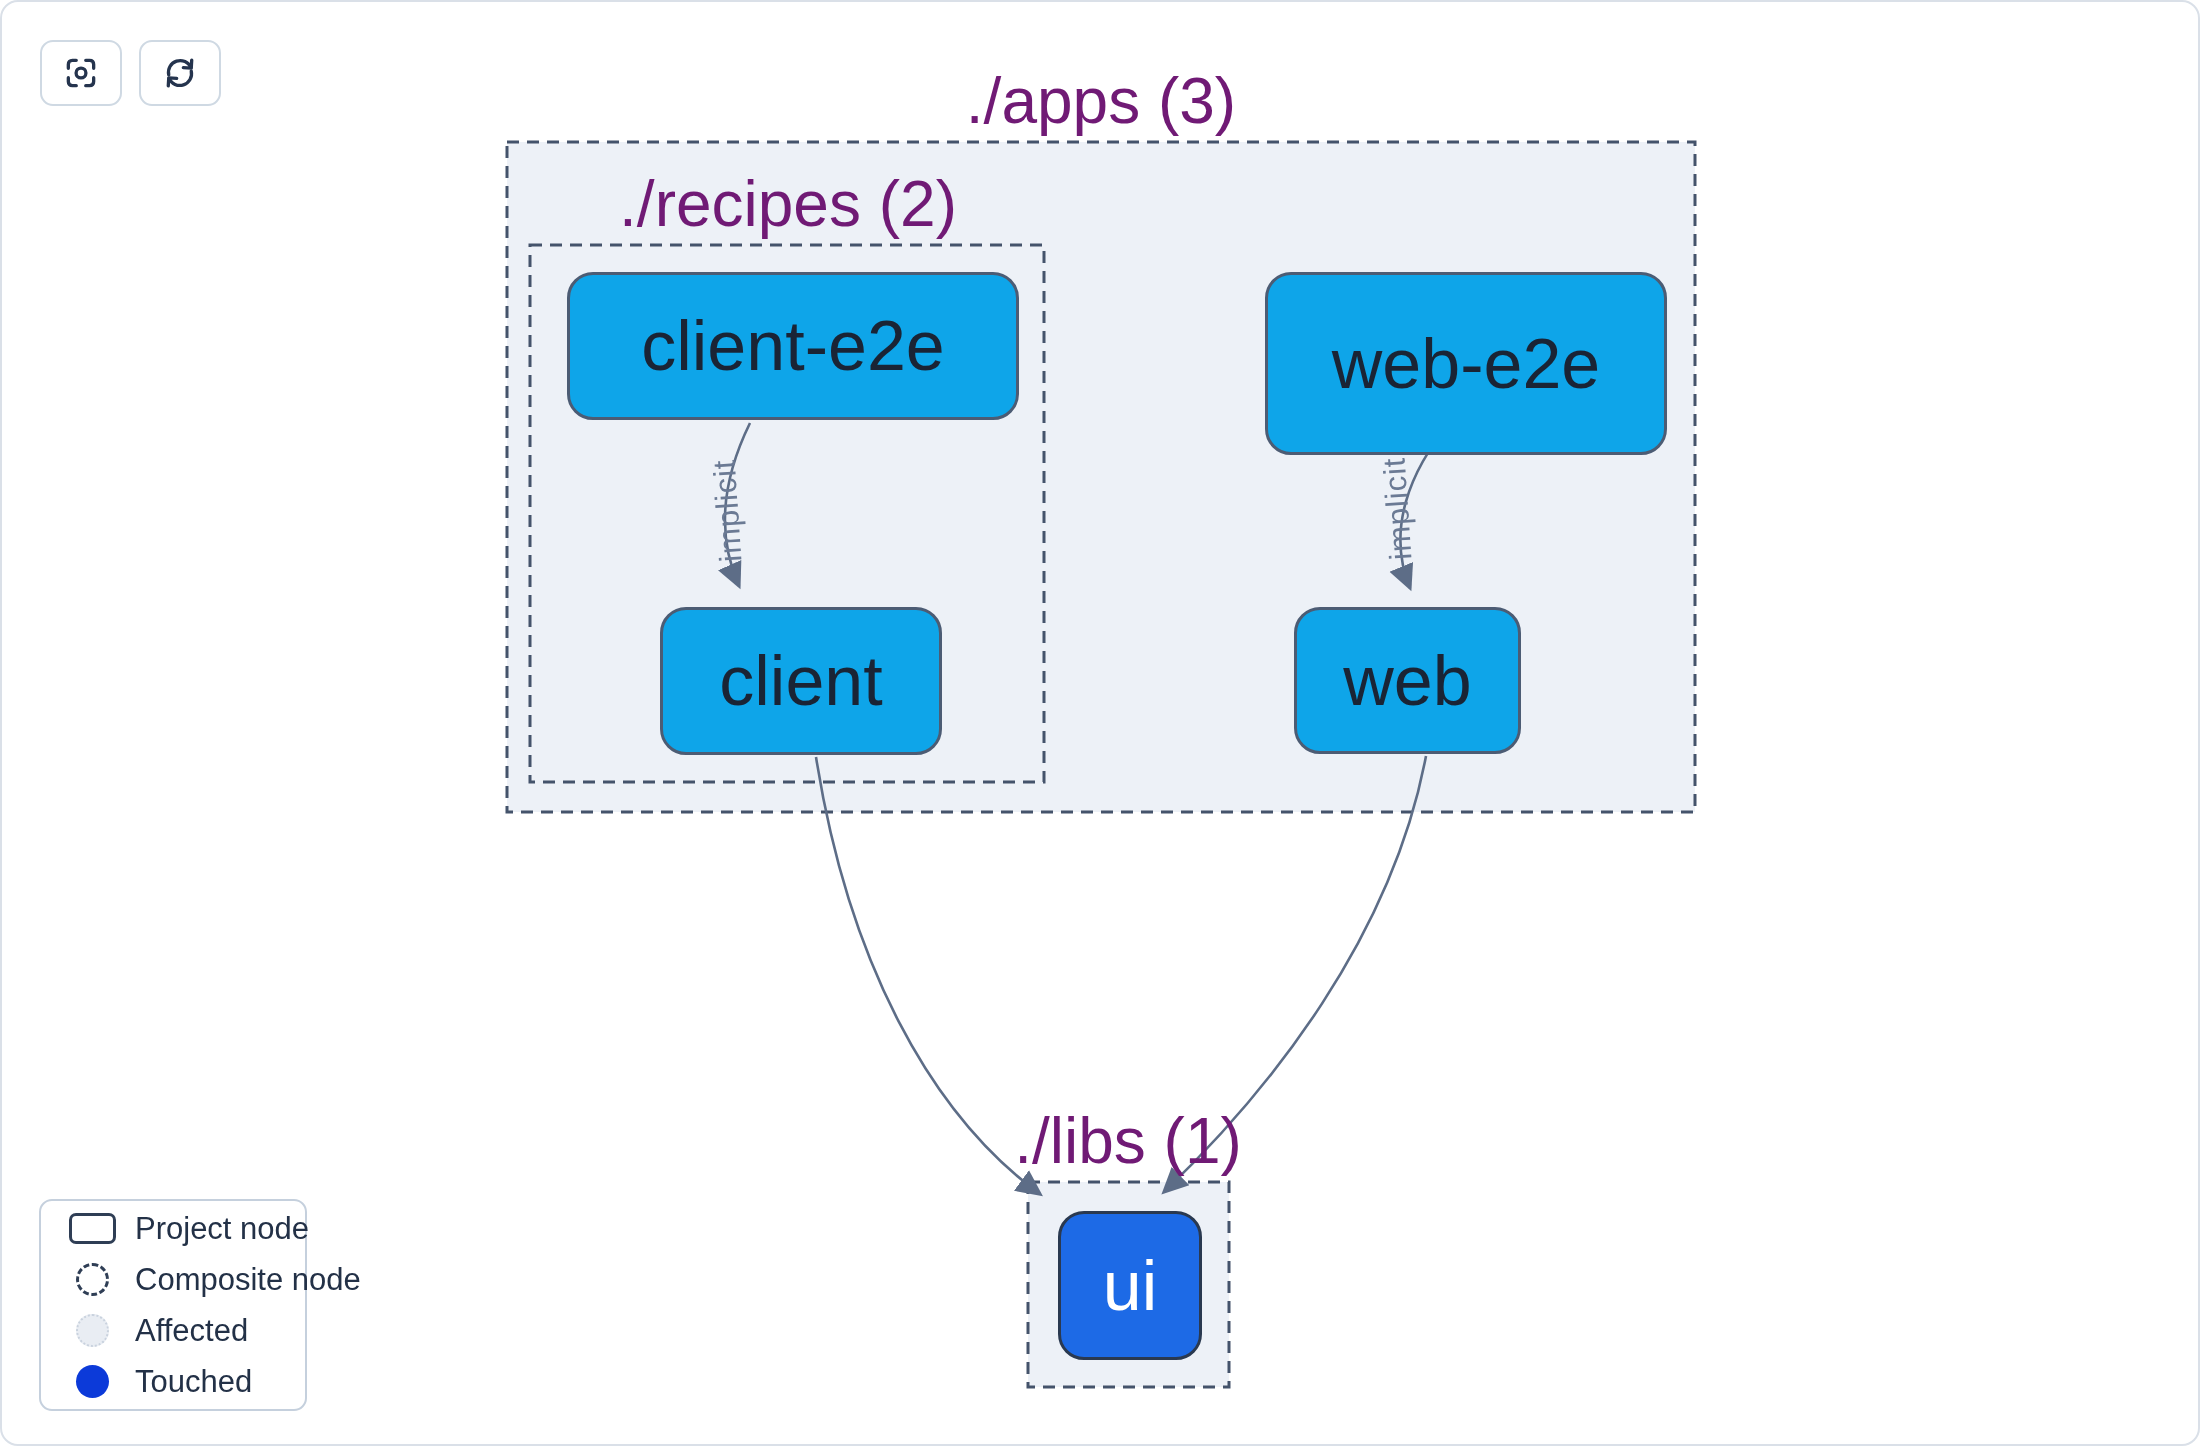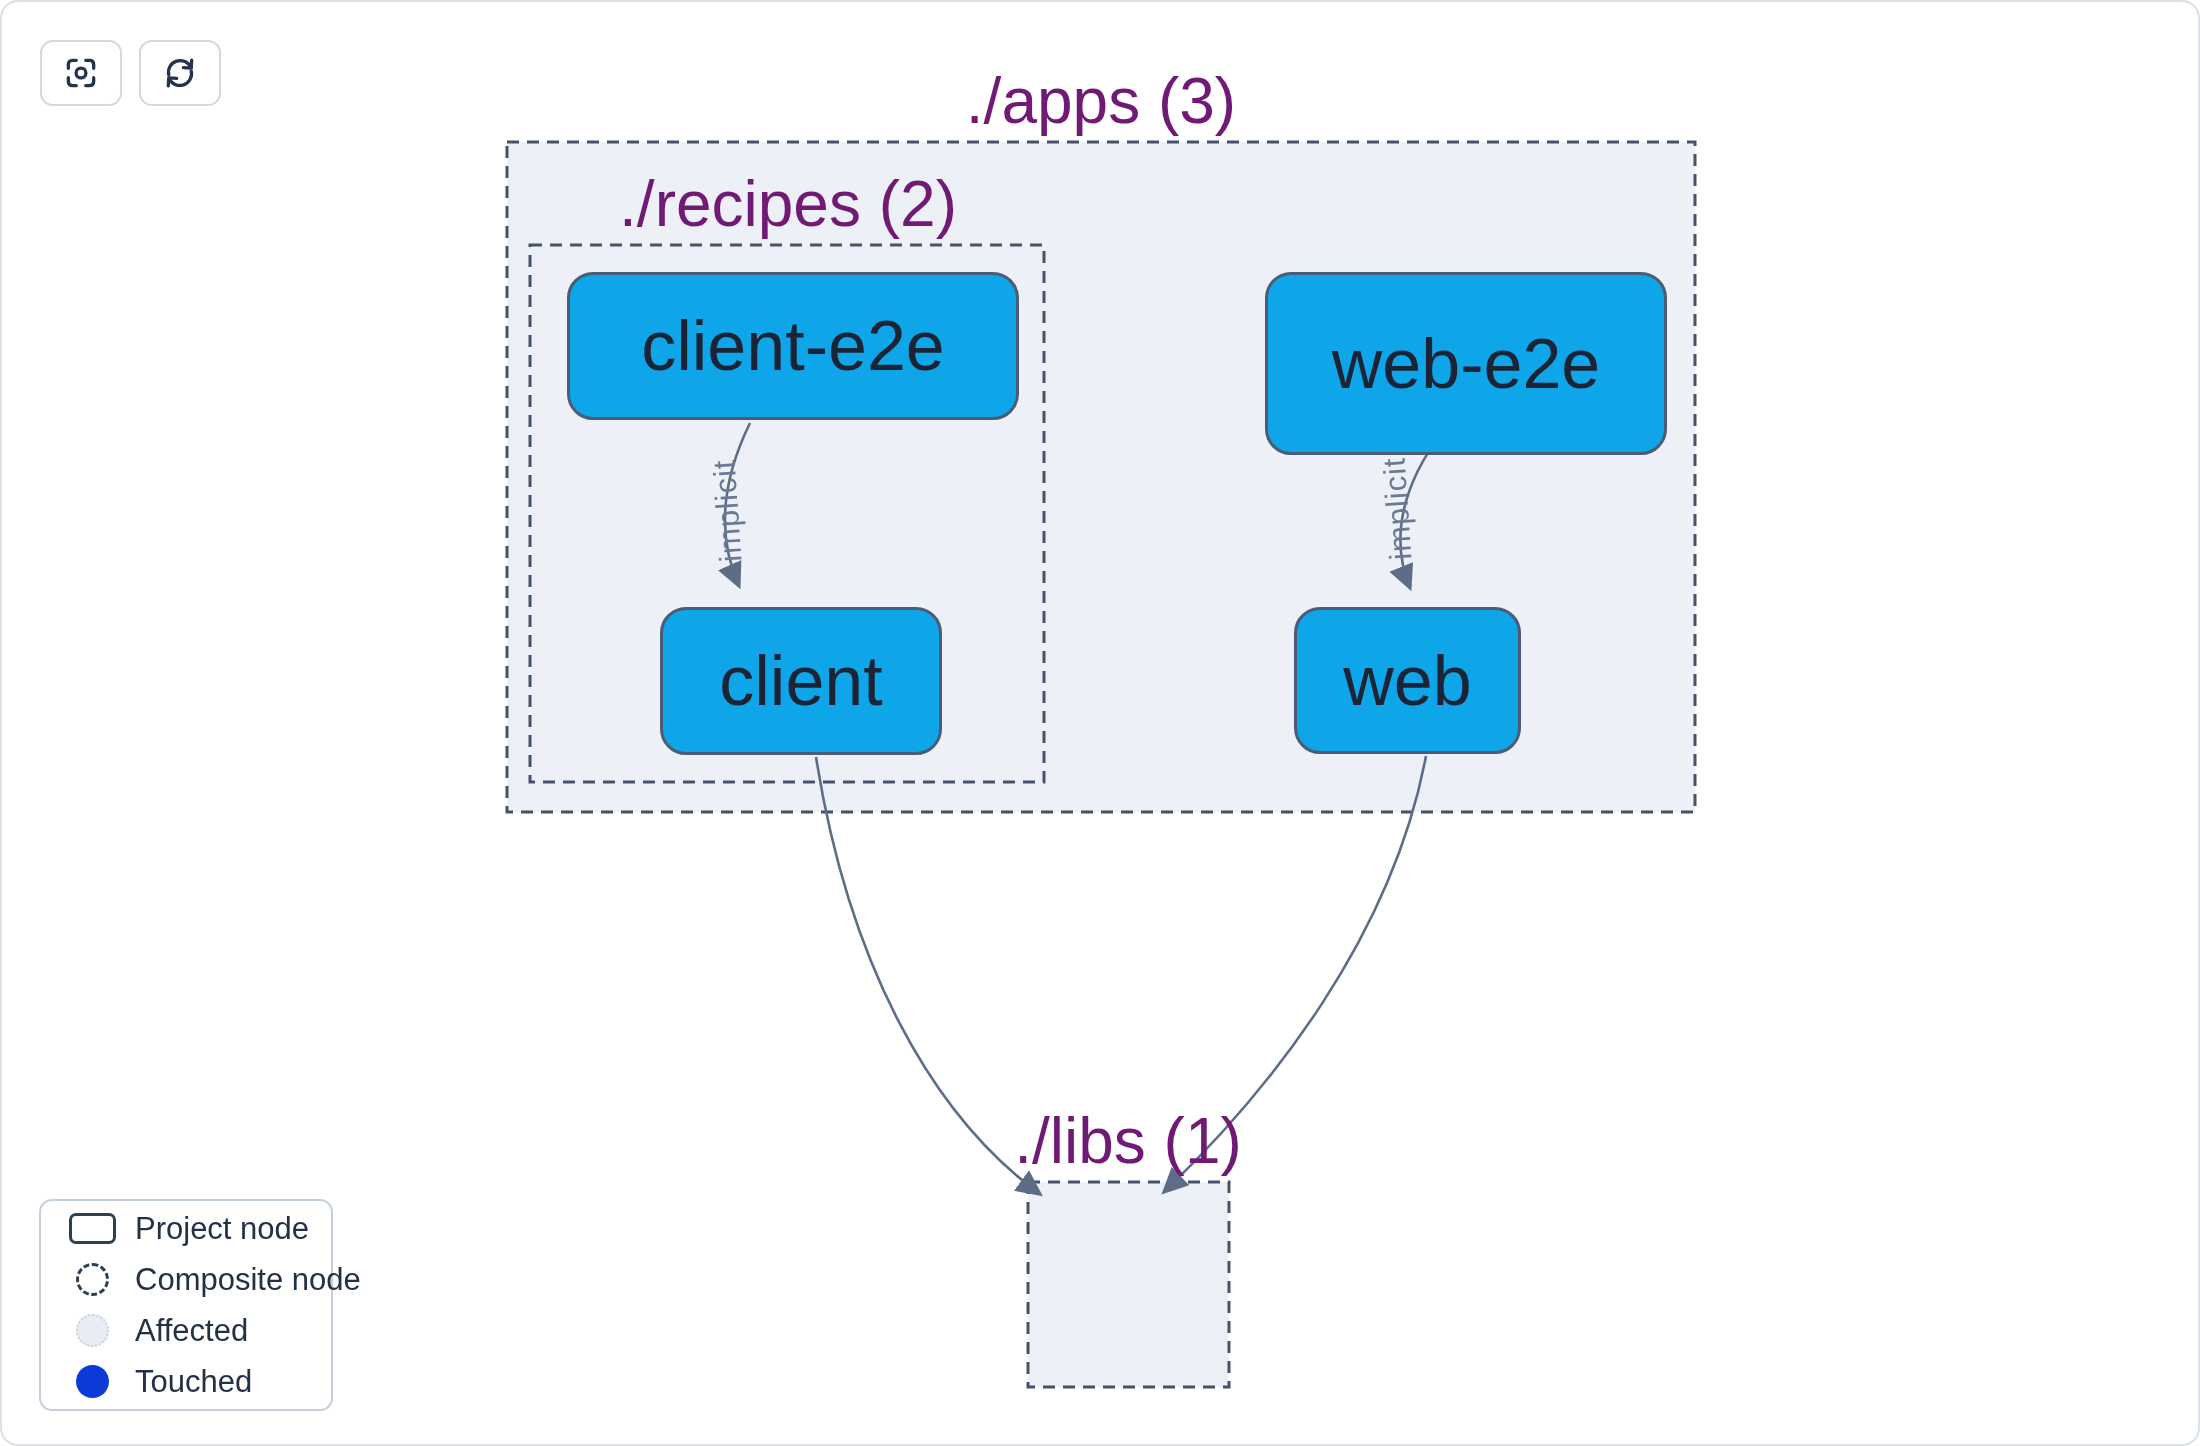--- a/index.html
+++ b/index.html
@@ -55,21 +55,21 @@
   .node.touched {
     background: #1d6ae6;
     border-color: #2a3950;
     color: #ffffff;
   }
 
   
   .legend {
     position: absolute;
     left: 37px; top: 1197px;
-    width: 294px; height: 212px;
+    width: 268px; height: 212px;
     background: #ffffff;
     border: 2px solid #c5d0dd;
     border-radius: 13px;
     display: flex; flex-direction: column; justify-content: center;
     gap: 15px;
     padding: 14px 20px;
     z-index: 30;
   }
   .lg-row { display: flex; align-items: center; }
   .lg-icon-cell { width: 62px; display: flex; align-items: center; justify-content: center; flex: none; }
@@ -126,20 +126,21 @@
   </svg>
 
   <div class="gtitle" style="left:1099px; top:62px;">./apps (3)</div>
   <div class="gtitle" style="left:786px; top:165px;">./recipes (2)</div>
   <div class="gtitle" style="left:1126px; top:1102px;">./libs (1)</div>
 
   <div class="node" style="left:565px; top:270px; width:452px; height:148px;">client-e2e</div>
   <div class="node" style="left:1263px; top:270px; width:402px; height:183px;">web-e2e</div>
   <div class="node" style="left:650px; top:605px; width:282px; height:148px;margin-left:8px;">client</div>
   <div class="node" style="left:1292px; top:605px; width:227px; height:147px;">web</div>
+  <div class="node touched" style="left:1056px; top:1209px; width:144px; height:149px;">ui</div>
 
   <div class="legend">
     <div class="lg-row">
       <span class="lg-icon-cell">
           <span class="lg-rect"></span>
         </span>
       <span class="lg-label">Project node</span>
     </div>
     <div class="lg-row">
       <span class="lg-icon-cell">

